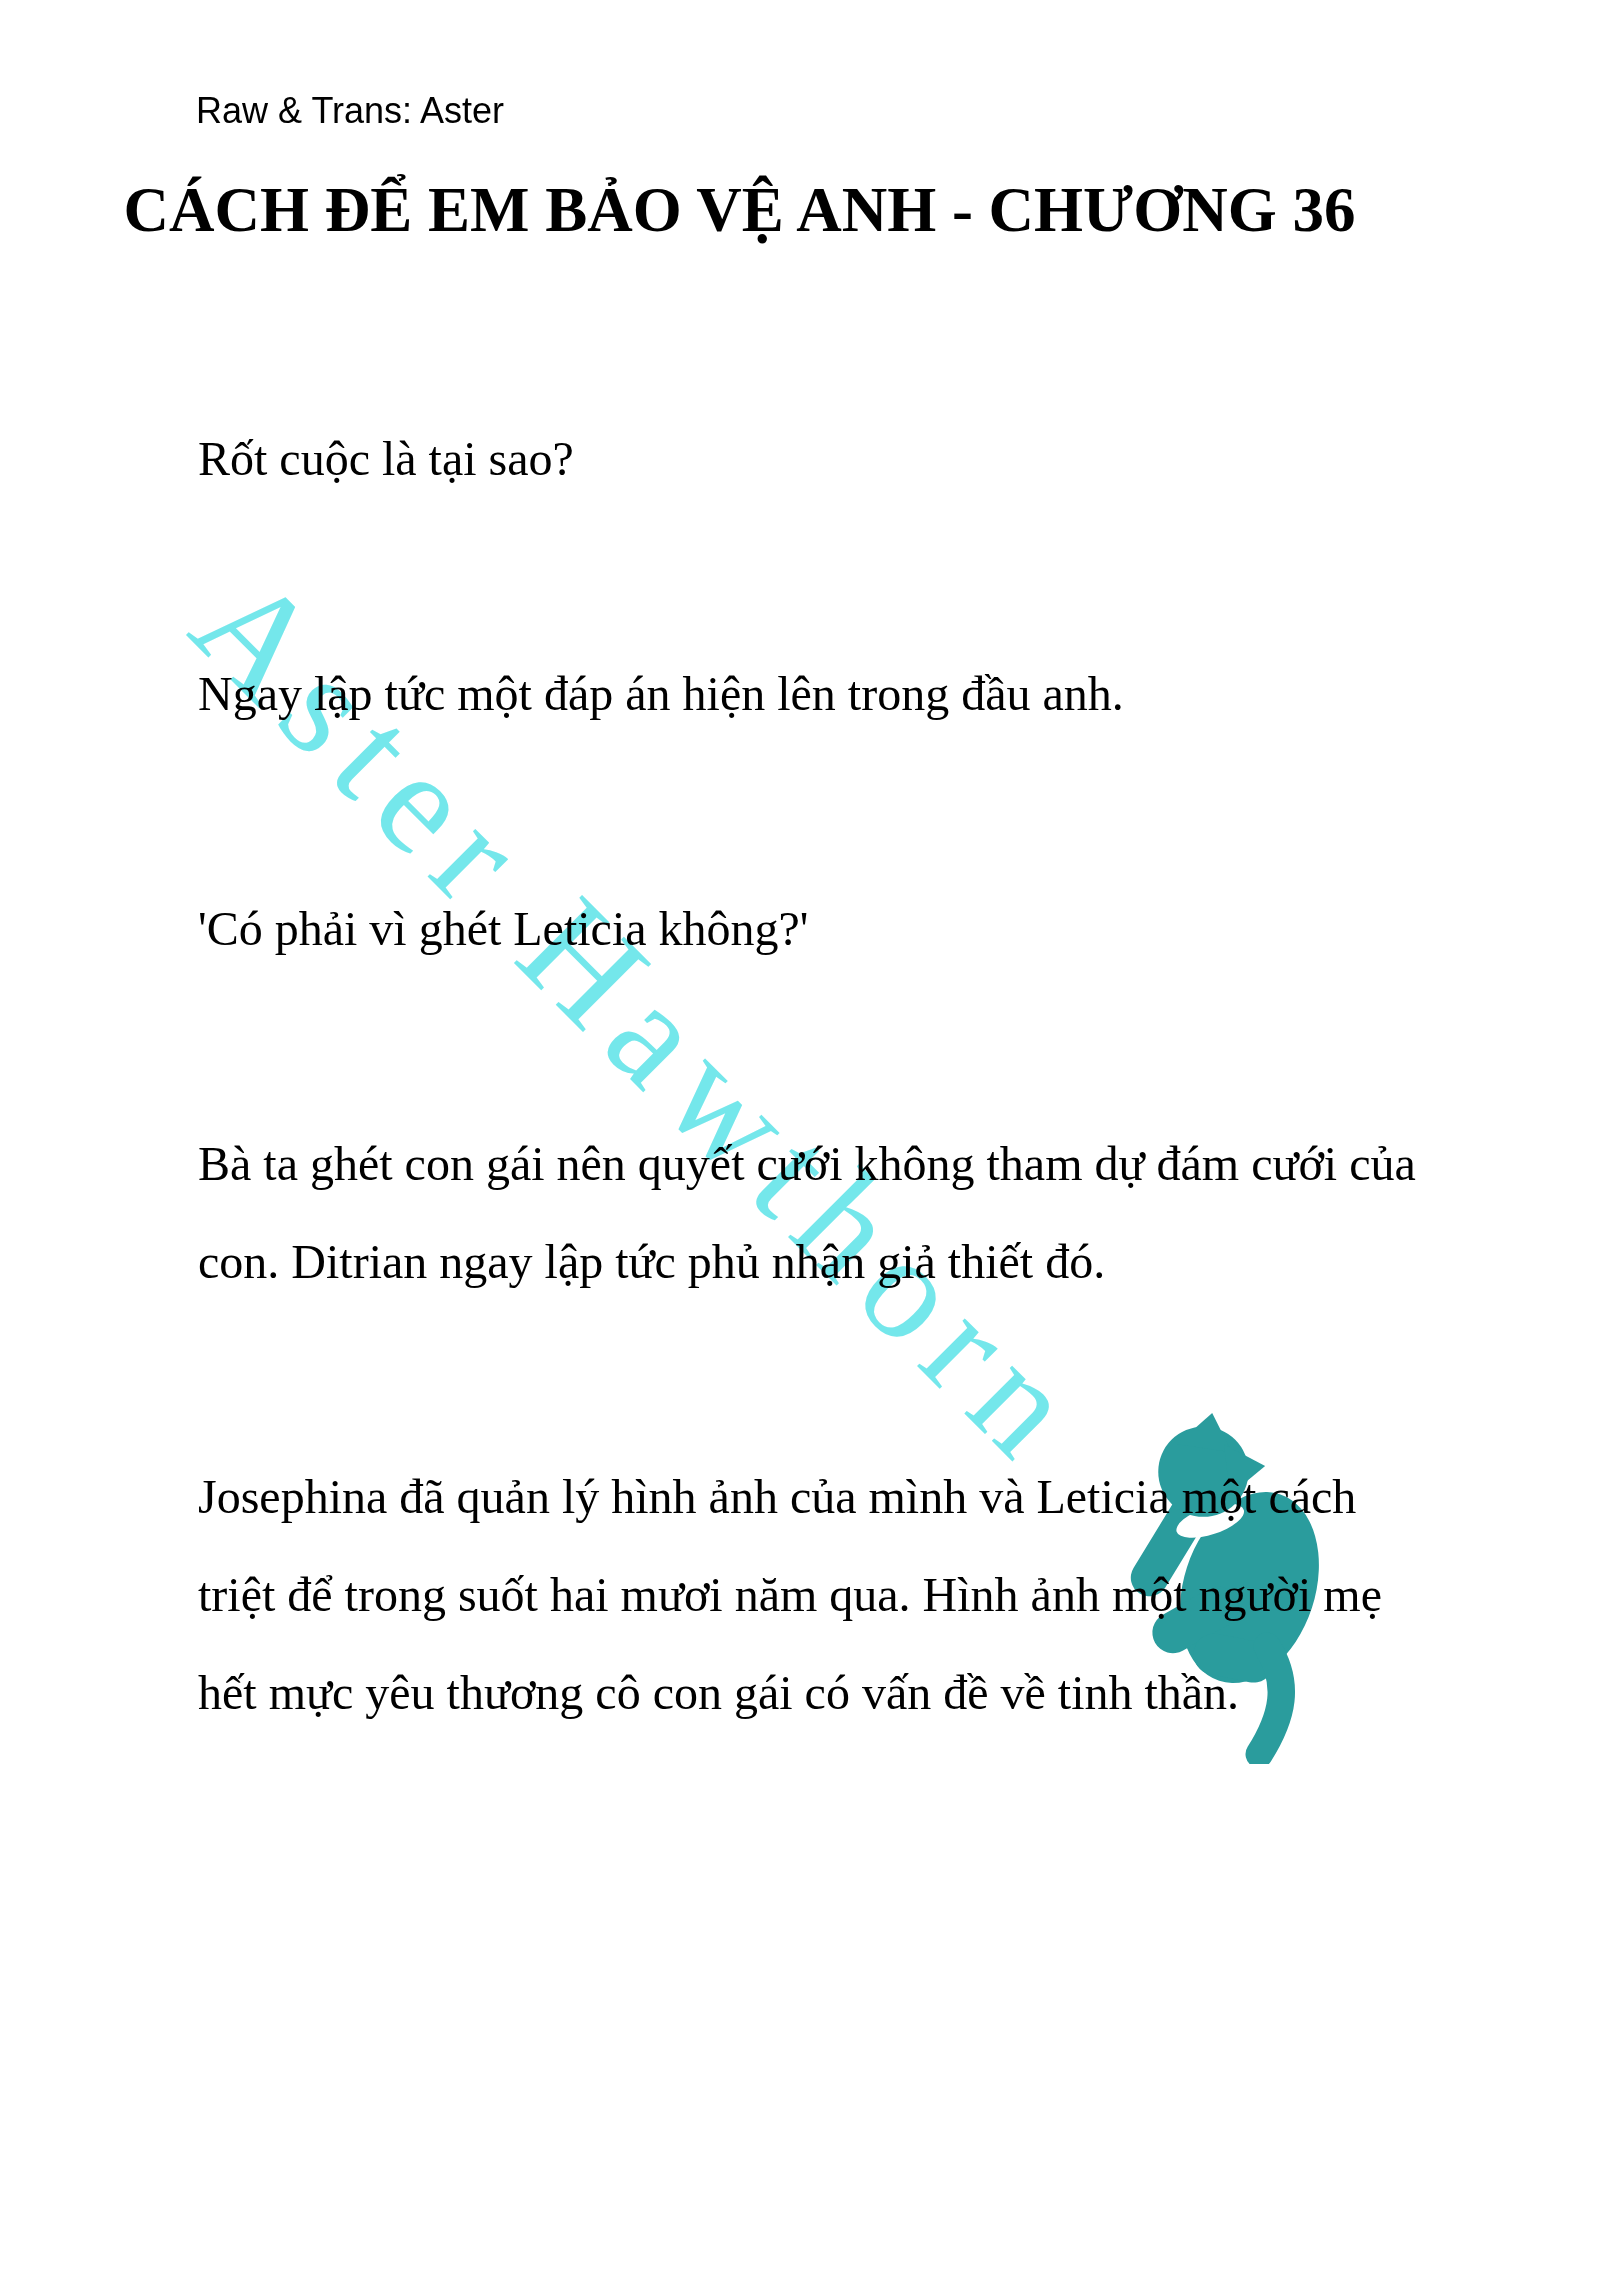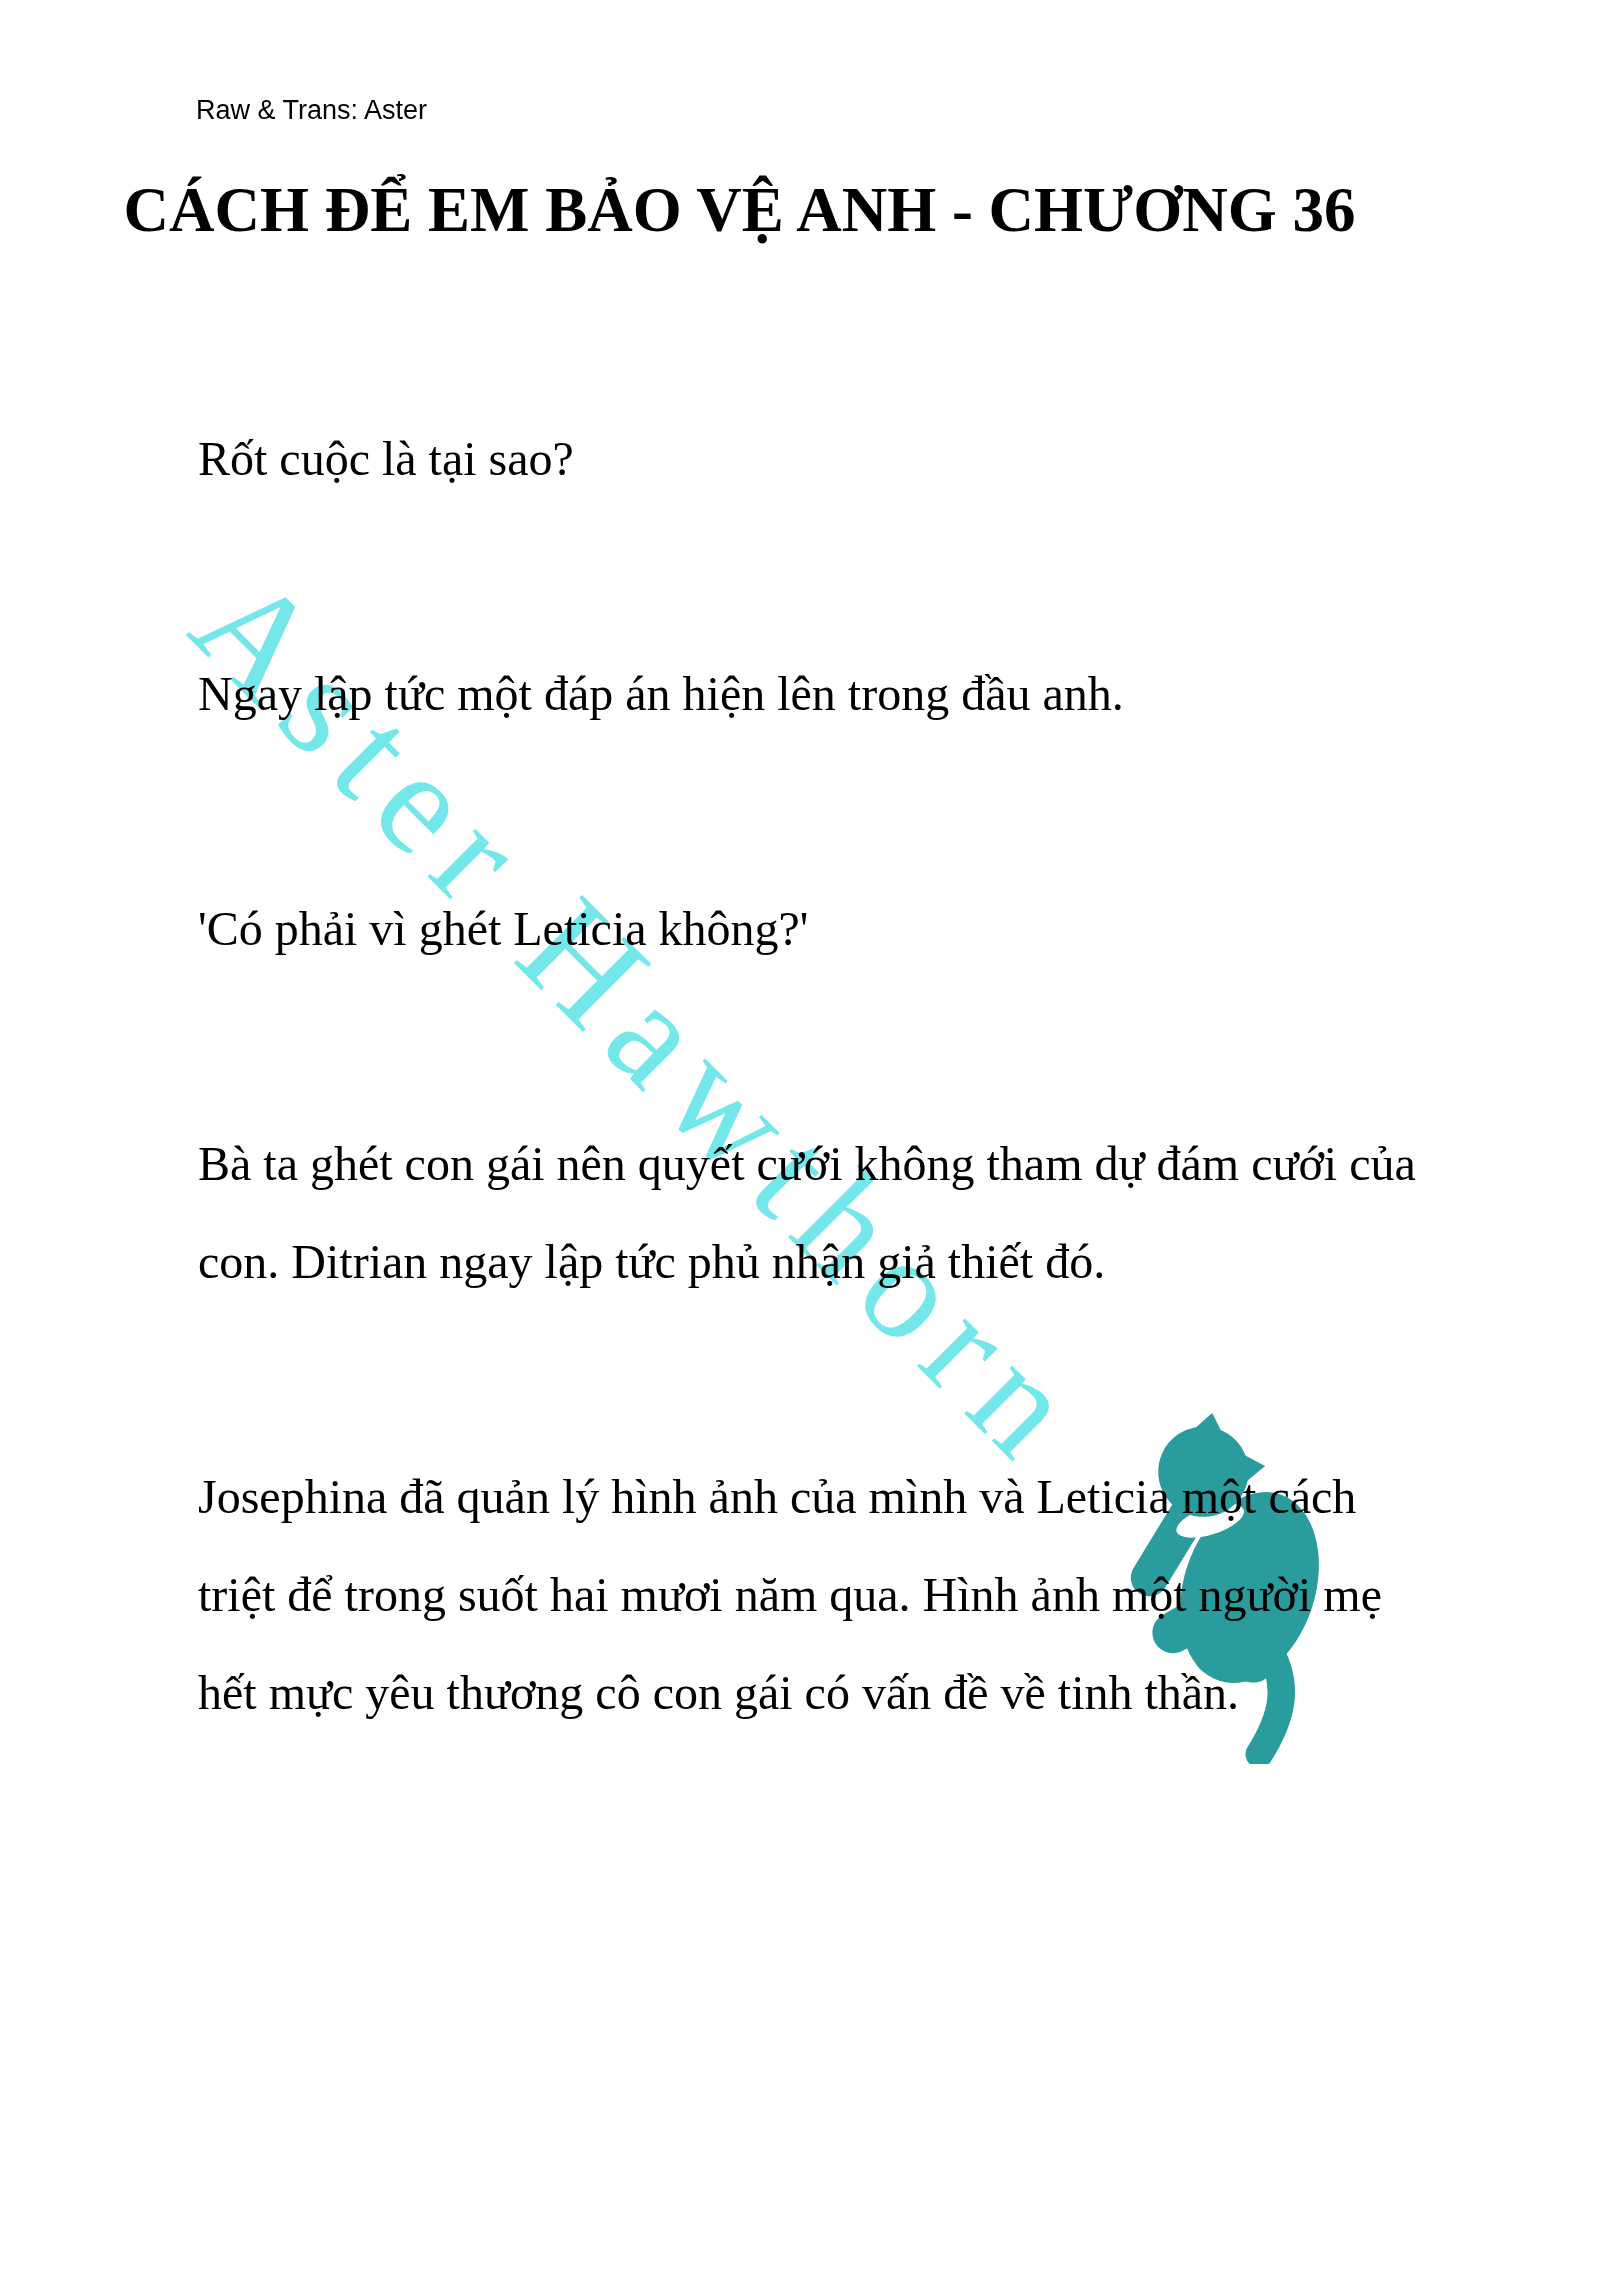--- a/index.html
+++ b/index.html
@@ -17,21 +17,21 @@
     overflow: hidden;
     background: var(--paper);
     font-family: "Liberation Serif", serif;
     color: var(--ink);
   }
   .credit {
     position: absolute;
     left: 196px;
     top: 92px;
     font-family: "Liberation Sans", sans-serif;
-    font-size: 27px;
+    font-size: 36px;
     line-height: 37px;
     color: var(--ink);
     white-space: nowrap;
   }
   .doc-title {
     position: absolute;
     left: 0;
     top: 169px;
     width: 1479px;
     text-align: center;

